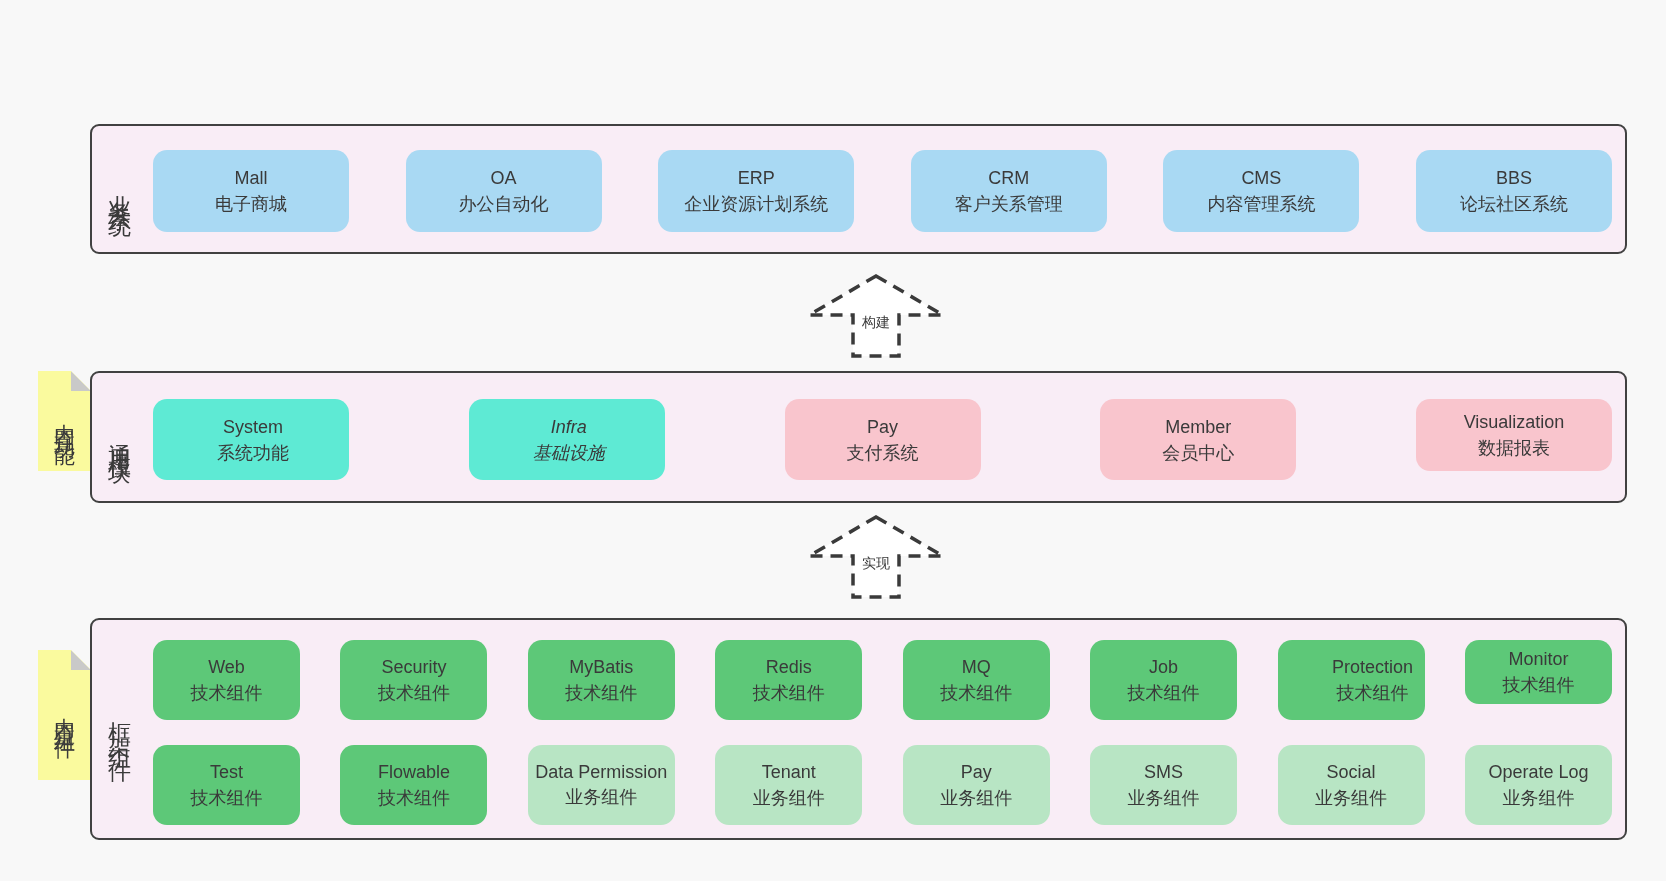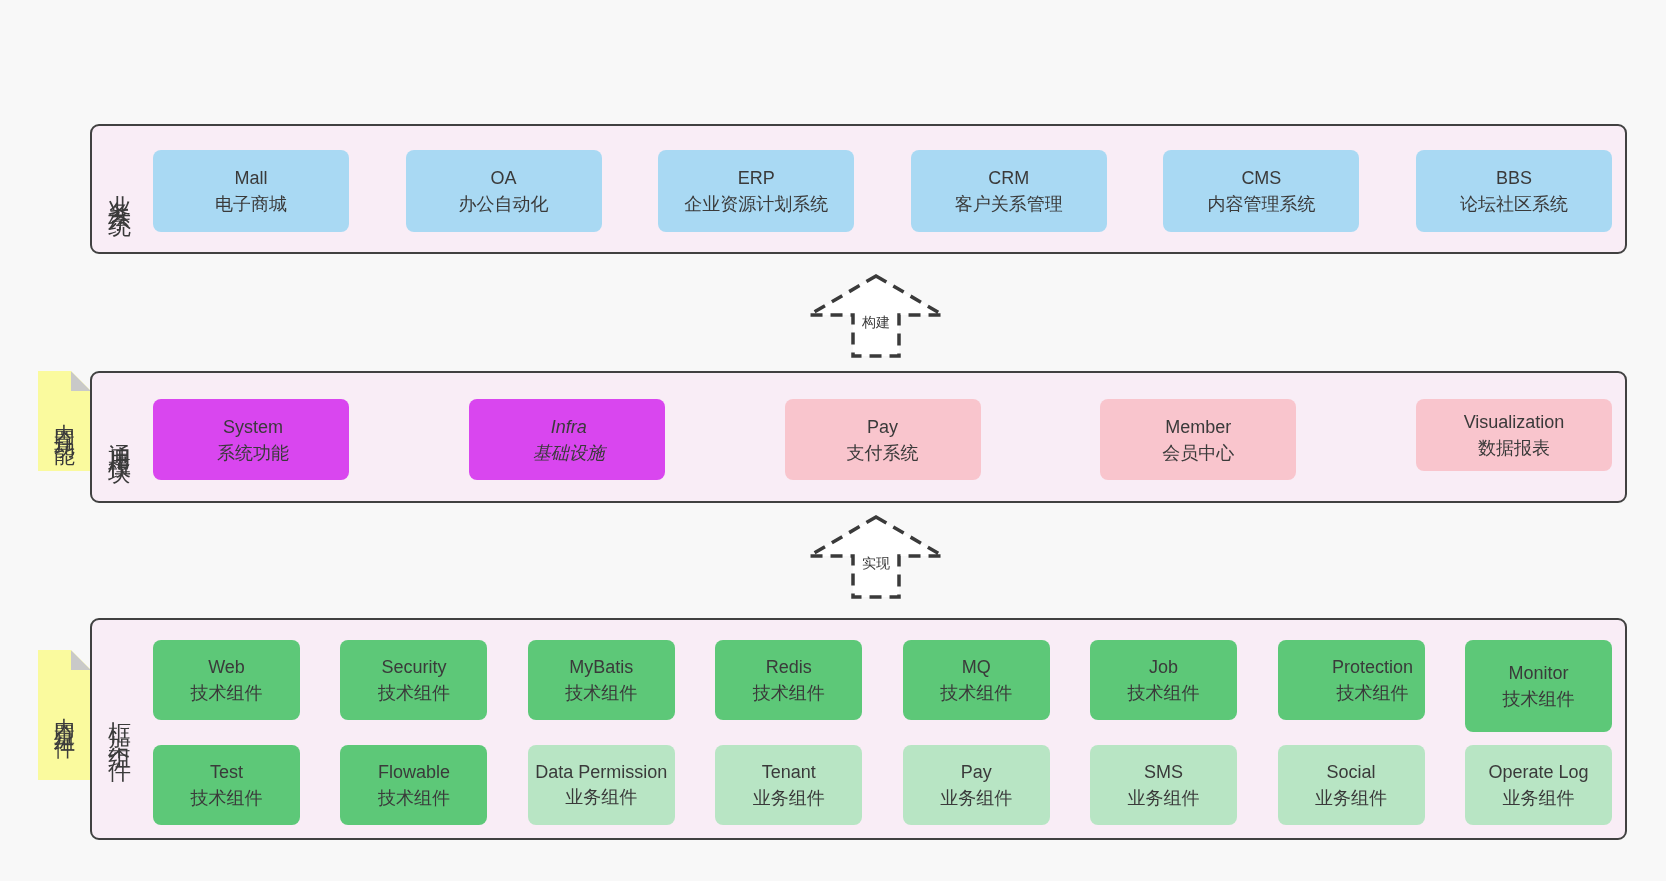--- a/index.html
+++ b/index.html
@@ -17,28 +17,28 @@
     position:absolute;left:13px;top:50%;transform:translateY(-50%);
     writing-mode:vertical-rl;text-orientation:upright;
     font-size:23px;letter-spacing:6px;color:#3a3a3a;white-space:nowrap;
   }
   .layer-label.tall{letter-spacing:13px;}
   .row{
     position:absolute;left:61px;right:13px;
     display:flex;justify-content:space-between;
   }
   .box{
-    border-radius:8px;display:flex;flex-direction:column;
+    border-radius:14px;display:flex;flex-direction:column;
     justify-content:center;align-items:center;text-align:center;
     font-size:18px;line-height:26px;box-sizing:border-box;padding:2px 4px;
   }
   .w6{width:196px;}
   .w8{width:147px;}
   .c-blue{background:#a9d9f3;}
-  .c-red{background:#d946ef;padding-left:8px;}
+  .c-red{background:#5eead4;padding-left:8px;}
   .c-pink{background:#f9c5cd;}
   .c-green{background:#5dc878;}
   .c-lgreen{background:#b8e5c4;}
   .note{
     position:absolute;left:38px;width:53px;background:#fafa9e;z-index:0;
     clip-path:polygon(0 0, calc(100% - 20px) 0, 100% 20px, 100% 100%, 0 100%);
   }
   .note .fold{position:absolute;top:0;right:0;width:20px;height:20px;}
   .note-text{
     position:absolute;left:50%;top:50%;transform:translate(-50%,-50%);
@@ -166,21 +166,21 @@
         <div>技术组件</div>
       </div>
       <div class="box w8 c-green" style="height:80px;">
         <div>Job</div>
         <div>技术组件</div>
       </div>
       <div class="box w8 c-green" style="height:80px;padding-left:47px;">
         <div>Protection</div>
         <div>技术组件</div>
       </div>
-      <div class="box w8 c-green" style="height:92px;text-align:right;">
+      <div class="box w8 c-green" style="height:64px;text-align:right;">
         <div>Monitor</div>
         <div>技术组件</div>
       </div>
     </div>
     <div class="row" style="top:125px;gap:20px;">
       <div class="box w8 c-green" style="height:80px;">
         <div>Test</div>
         <div>技术组件</div>
       </div>
       <div class="box w8 c-green" style="height:80px;">

